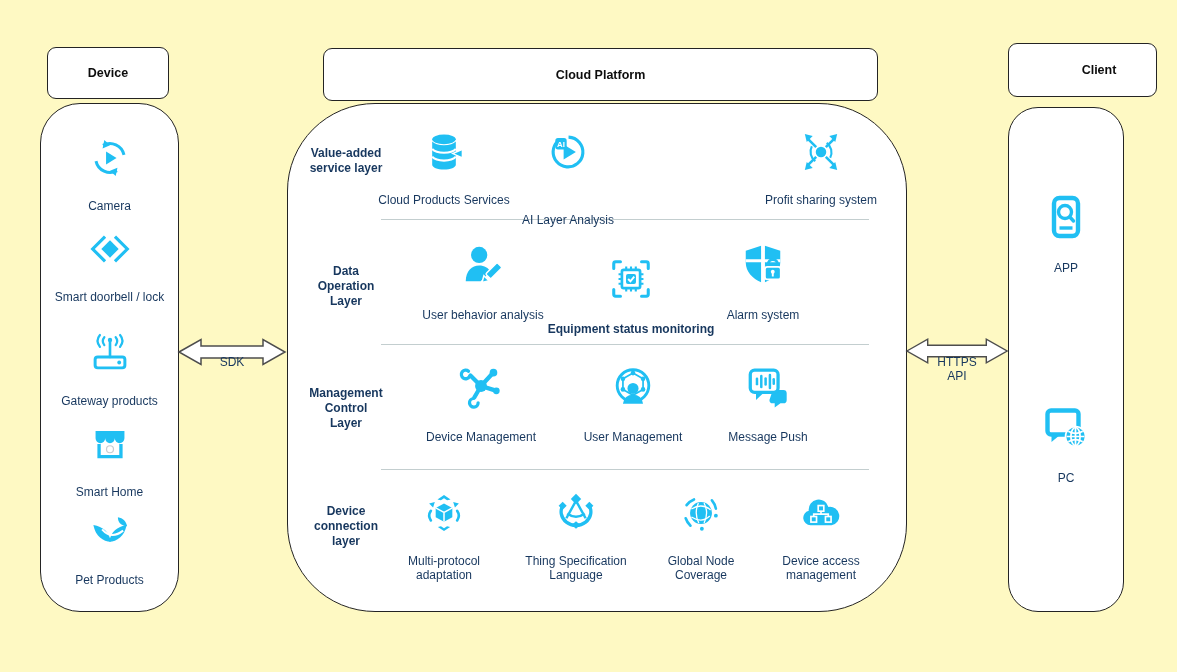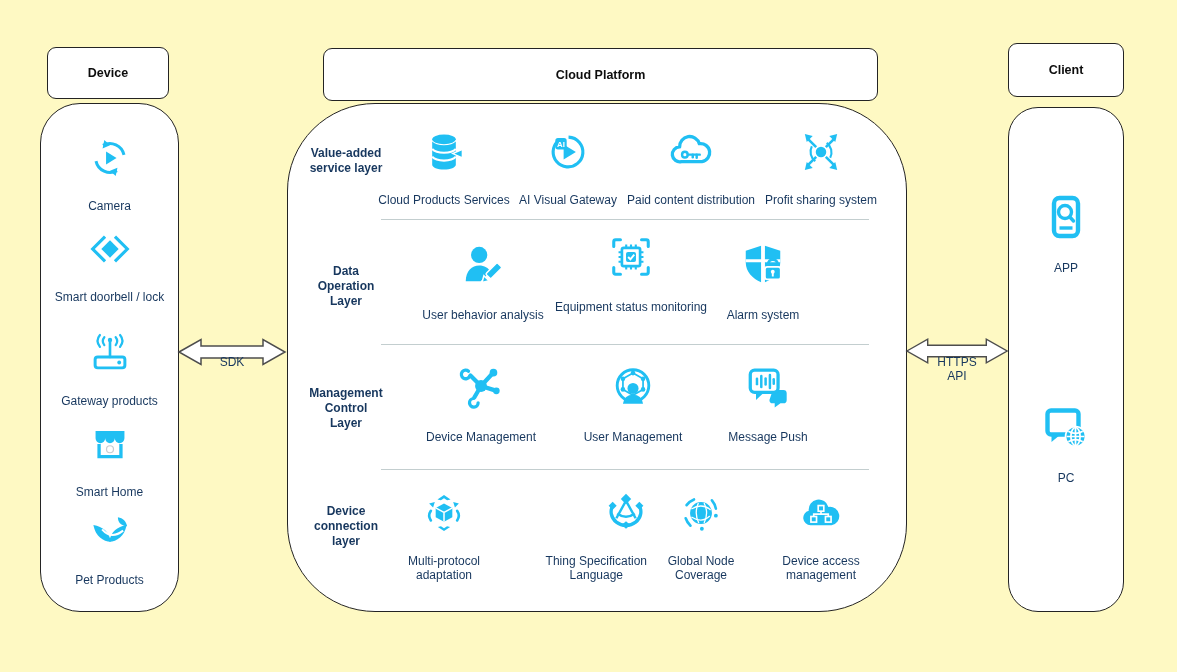--- a/index.html
+++ b/index.html
@@ -23,21 +23,21 @@
 <body>
 
 <div class="canvas">
 
   <div class="hdr-box" style="left:47px;top:47px;width:120px;height:50px;">
     <span>Device</span>
   </div>
   <div class="hdr-box" style="left:323px;top:48px;width:553px;height:51px;">
     <span>Cloud Platform</span>
   </div>
-  <div class="hdr-box" style="left:1008px;top:43px;width:114px;height:52px;">
+  <div class="hdr-box" style="left:1008px;top:43px;width:114px;height:52px;padding-left:33px;">
     <span>Client</span>
   </div>
 
   <div class="panel" style="left:40px;top:103px;width:137px;height:507px;border-radius:40px;">
 
     <div class="node" style="left:4px;top:33px;width:129px;">
       <svg class="ic" viewBox="0 0 48 48">
         <g fill="none" stroke="currentColor" stroke-width="3.4">
           <path d="M16 9.5 A16.5 16.5 0 0 1 40 20.5"></path>
           <path d="M32 38.5 A16.5 16.5 0 0 1 8 27.5"></path>
@@ -120,42 +120,30 @@
       <svg class="ic" viewBox="0 0 48 48">
         <ellipse cx="24" cy="9.5" rx="13.5" ry="5.5" fill="currentColor"></ellipse>
         <path d="M10.5 12 v26.5 c0 3 6 5.5 13.5 5.5 s13.5-2.5 13.5-5.5 V12 c-2.4 2.7-7.3 4.3-13.5 4.3 S12.9 14.7 10.5 12z" fill="currentColor"></path>
         <path d="M10.5 20.5 c2.4 2.7 7.3 4.3 13.5 4.3 s11.1-1.6 13.5-4.3" stroke="#fff" stroke-width="2.4" fill="none"></path>
         <path d="M10.5 29.5 c2.4 2.7 7.3 4.3 13.5 4.3 s11.1-1.6 13.5-4.3" stroke="#fff" stroke-width="2.4" fill="none"></path>
         <path d="M45 21 l-11 4.8 11 4.8z" fill="currentColor" stroke="#fff" stroke-width="1.6"></path>
       </svg>
       <div class="lbl">Cloud Products Services</div>
     </div>
 
-    <div class="node" style="left:210px;top:27px;width:140px;">
+    <div class="node" style="left:210px;top:27px;width:140px;gap:20px;">
       <svg class="ic" viewBox="0 0 48 48">
         <circle cx="24" cy="24" r="17" fill="none" stroke="currentColor" stroke-width="3.6" stroke-dasharray="78 14" transform="rotate(-40 24 24)"></circle>
         <path d="M19 15.5 l14 8.5 -14 8.5z" fill="currentColor"></path>
         <rect x="9.5" y="8" width="13" height="13" rx="3" fill="currentColor"></rect>
         <text x="16" y="17.8" font-size="9" font-weight="bold" fill="#ffffff" text-anchor="middle">AI</text>
       </svg>
-      <div class="lbl">AI Visual Gateway</div>
-    </div>
-
-    <div class="node" style="left:333px;top:27px;width:140px;">
-      <svg class="ic" viewBox="0 0 48 48">
-        <path d="M13 35 a8.5 8.5 0 1 1 -2 -16.8 A11.5 11.5 0 0 1 33.5 14.5 A9 9 0 0 1 36.5 35 Z" fill="none" stroke="currentColor" stroke-width="3.8" stroke-linejoin="round"></path>
-        <g fill="none" stroke="currentColor" stroke-width="2.8" stroke-linecap="round">
-          <circle cx="17" cy="27" r="3.2"></circle>
-          <path d="M20.5 27 H34"></path>
-          <path d="M30.5 27 v3.6"></path>
-          <path d="M26 27 v3"></path>
-        </g>
-      </svg>
-      <div class="lbl">Paid content distribution</div>
-    </div>
+      <div class="lbl">AI Layer Analysis</div>
+    </div>
+
 
     <div class="node" style="left:463px;top:27px;width:140px;">
       <svg class="ic" viewBox="0 0 48 48">
         <g stroke="currentColor" stroke-width="3" fill="none">
           <path d="M18.5 18.5 L9 9 M29.5 18.5 L39 9 M29.5 29.5 L39 39 M18.5 29.5 L9 39"></path>
           <path d="M30.5 13.5 a13.5 13.5 0 0 1 4 17" stroke-width="2.4"></path>
           <path d="M17.5 34.5 a13.5 13.5 0 0 1 -4 -17" stroke-width="2.4"></path>
         </g>
         <path d="M5.5 3.5 l9 2.2 -6.8 6.8z" fill="currentColor"></path>
         <path d="M42.5 3.5 l-9 2.2 6.8 6.8z" fill="currentColor"></path>
@@ -171,21 +159,21 @@
         <circle cx="20" cy="13.5" r="8.5" fill="currentColor"></circle>
         <path d="M6 41 c0-11 6.5-16.5 14-16.5 5.5 0 9.5 2.5 12 6.5 L21.5 41z" fill="currentColor"></path>
         <g transform="rotate(45 32 33)" fill="currentColor" stroke="#fff" stroke-width="1.6">
           <rect x="28.5" y="20" width="7.5" height="17" rx="1.5"></rect>
           <path d="M28.5 39.5 l3.75 6.5 3.75-6.5z"></path>
         </g>
       </svg>
       <div class="lbl">User behavior analysis</div>
     </div>
 
-    <div class="node" style="left:258px;top:130px;width:170px;">
+    <div class="node" style="left:258px;top:152px;width:170px;font-weight:bold;">
       <svg class="ic" style="width:46px;height:46px;" viewBox="0 0 48 48">
         <g fill="none" stroke="currentColor" stroke-width="3.2" stroke-linecap="round">
           <path d="M6 13 v-5 a2 2 0 0 1 2-2 h5 M35 6 h5 a2 2 0 0 1 2 2 v5 M42 35 v5 a2 2 0 0 1 -2 2 h-5 M13 42 H8 a2 2 0 0 1 -2-2 v-5"></path>
         </g>
         <rect x="14.5" y="14.5" width="19" height="19" rx="2" fill="none" stroke="currentColor" stroke-width="2.8"></rect>
         <g stroke="currentColor" stroke-width="2.2">
           <path d="M19 14.5 v-3.5 M24 14.5 v-3.5 M29 14.5 v-3.5 M19 33.5 v3.5 M24 33.5 v3.5 M29 33.5 v3.5"></path>
           <path d="M14.5 19 h-3.5 M14.5 24 h-3.5 M14.5 29 h-3.5 M33.5 19 h3.5 M33.5 24 h3.5 M33.5 29 h3.5"></path>
         </g>
         <rect x="18.8" y="18.8" width="10.4" height="10.4" rx="2" fill="currentColor"></rect>
@@ -265,21 +253,21 @@
         <path d="M7 13 l6.5-1.5 -2 6.3z" fill="currentColor"></path>
         <path d="M41 13 l-6.5-1.5 2 6.3z" fill="currentColor"></path>
         <path d="M9 21.5 q-3.8 5.5 0 11" fill="none" stroke="currentColor" stroke-width="3" stroke-linecap="round"></path>
         <path d="M39 21.5 q3.8 5.5 0 11" fill="none" stroke="currentColor" stroke-width="3" stroke-linecap="round"></path>
         <path d="M17 40 l7 4.5 7-4.5 -3.5-1 -3.5 2.3 -3.5-2.3z" fill="currentColor"></path>
       </svg>
       <div class="lbl">Multi-protocol
 adaptation</div>
     </div>
 
-    <div class="node" style="left:229px;top:388px;width:130px;align-items:flex-end;">
+    <div class="node" style="left:223px;top:388px;width:130px;">
       <svg class="ic" viewBox="0 0 48 48">
         <path d="M9.5 14.5 a17 15.5 0 1 0 29 0" fill="none" stroke="currentColor" stroke-width="3.8"></path>
         <path d="M24 10 L13 30 M24 10 L35 30 M14 24.5 q10 7.5 20 0" fill="none" stroke="currentColor" stroke-width="2.8"></path>
         <g fill="currentColor">
           <rect x="19.8" y="3.8" width="8.4" height="8.4" transform="rotate(45 24 8)"></rect>
           <rect x="5.5" y="12.5" width="6.5" height="6.5" transform="rotate(45 8.75 15.75)"></rect>
           <rect x="36" y="12.5" width="6.5" height="6.5" transform="rotate(45 39.25 15.75)"></rect>
           <path d="M24 33.5 l5 4.2 -5 4.2 -5-4.2z"></path>
         </g>
       </svg>

